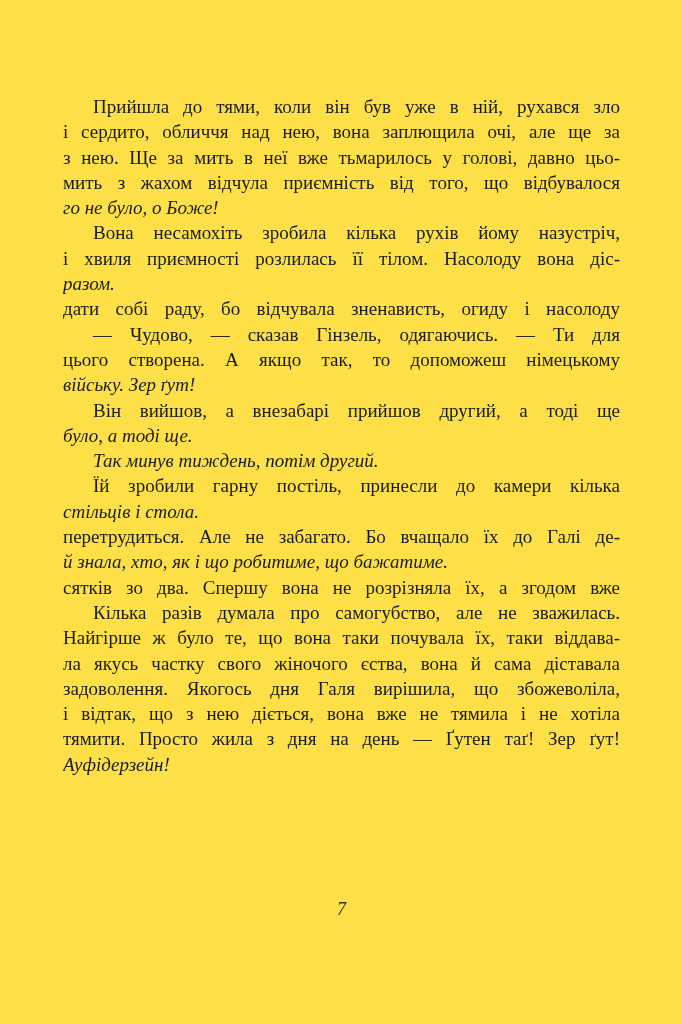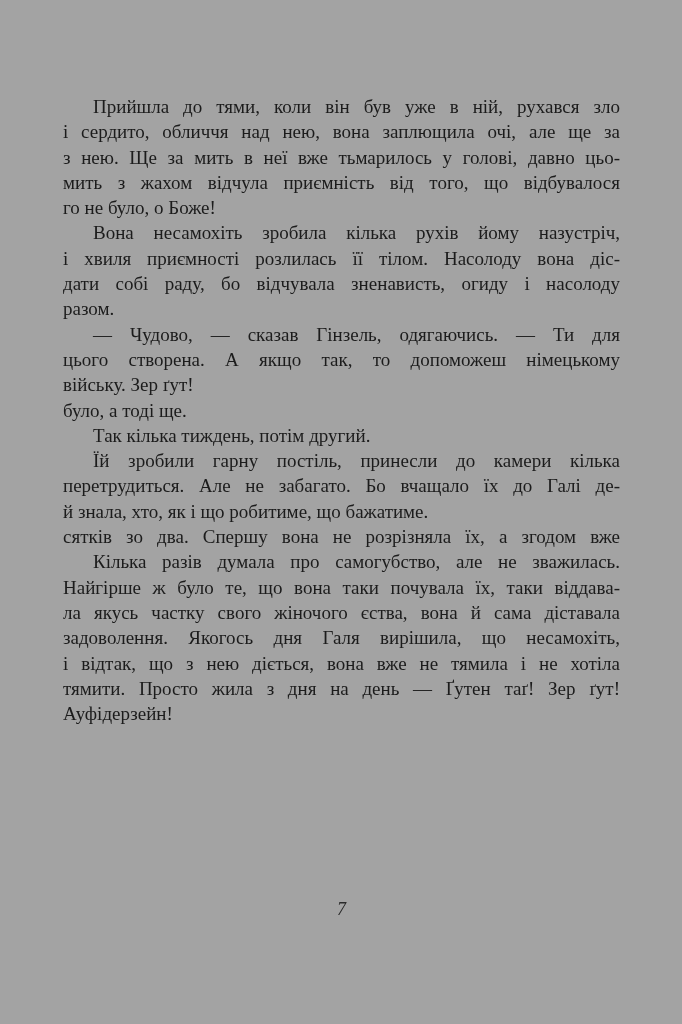--- a/index.html
+++ b/index.html
@@ -4,21 +4,21 @@
 <style>
   html, body {
     margin: 0;
     padding: 0;
     background: #ffffff;
   }
   .page {
     position: relative;
     width: 682px;
     height: 1024px;
-    background: #a3a3a3;
+    background: #fde047;
     overflow: hidden;
     font-family: "Liberation Serif", "DejaVu Serif", serif;
     color: #1c1c1c;
   }
   .text-block {
     position: absolute;
     left: 63px;
     top: 94px;
     width: 557px;
     font-size: 19px;
@@ -30,20 +30,21 @@
   }
   .line {
     height: 25.3px;
     overflow: hidden;
     text-align: justify;
     text-align-last: justify;
     white-space: normal;
   }
   .line.last {
     text-align-last: left;
+    font-style: italic;
   }
   .line.first {
     text-indent: 30px;
   }
   .page-number {
     position: absolute;
     left: 63px;
     width: 557px;
     top: 899px;
     text-align: center;
@@ -60,46 +61,48 @@
       <div class="para">
         <div class="line first">Прийшла до тями, коли він був уже в ній, рухався зло</div>
         <div class="line">і сердито, обличчя над нею, вона заплющила очі, але ще за</div>
         <div class="line">з нею. Ще за мить в неї вже тьмарилось у голові, давно цьо-</div>
         <div class="line">мить з жахом відчула приємність від того, що відбувалося</div>
         <div class="line last">го не було, о Боже!</div>
       </div>
       <div class="para">
         <div class="line first">Вона несамохіть зробила кілька рухів йому назустріч,</div>
         <div class="line">і хвиля приємності розлилась її тілом. Насолоду вона діс-</div>
+        <div class="line last">разом.</div>
         <div class="line">дати собі раду, бо відчувала зненависть, огиду і насолоду</div>
-        <div class="line last">разом.</div>
       </div>
       <div class="para">
         <div class="line first">— Чудово, — сказав Гінзель, одягаючись. — Ти для</div>
         <div class="line">цього створена. А якщо так, то допоможеш німецькому</div>
         <div class="line last">війську. Зер ґут!</div>
       </div>
       <div class="para">
+        <div class="line first">Він вийшов, а внезабарі прийшов другий, а тоді ще</div>
         <div class="line last">було, а тоді ще.</div>
       </div>
       <div class="para">
-        <div class="line first last">Так кілька тиждень, потім другий.</div>
+        <div class="line first last">Так минув тиждень, потім другий.</div>
       </div>
       <div class="para">
         <div class="line first">Їй зробили гарну постіль, принесли до камери кілька</div>
+        <div class="line last">стільців і стола.</div>
       </div>
       <div class="para">
         <div class="line">перетрудиться. Але не забагато. Бо вчащало їх до Галі де-</div>
         <div class="line last">й знала, хто, як і що робитиме, що бажатиме.</div>
         <div class="line">сятків зо два. Спершу вона не розрізняла їх, а згодом вже</div>
       </div>
       <div class="para">
         <div class="line first">Кілька разів думала про самогубство, але не зважилась.</div>
         <div class="line">Найгірше ж було те, що вона таки почувала їх, таки віддава-</div>
         <div class="line">ла якусь частку свого жіночого єства, вона й сама діставала</div>
-        <div class="line">задоволення. Якогось дня Галя вирішила, що несамохіть,</div>
+        <div class="line">задоволення. Якогось дня Галя вирішила, що збожеволіла,</div>
         <div class="line">і відтак, що з нею діється, вона вже не тямила і не хотіла</div>
         <div class="line">тямити. Просто жила з дня на день — Ґутен таґ! Зер ґут!</div>
         <div class="line last">Ауфідерзейн!</div>
       </div>
     </div>
   <div class="page-number">7</div>
 </div>
 
 </body></html>

